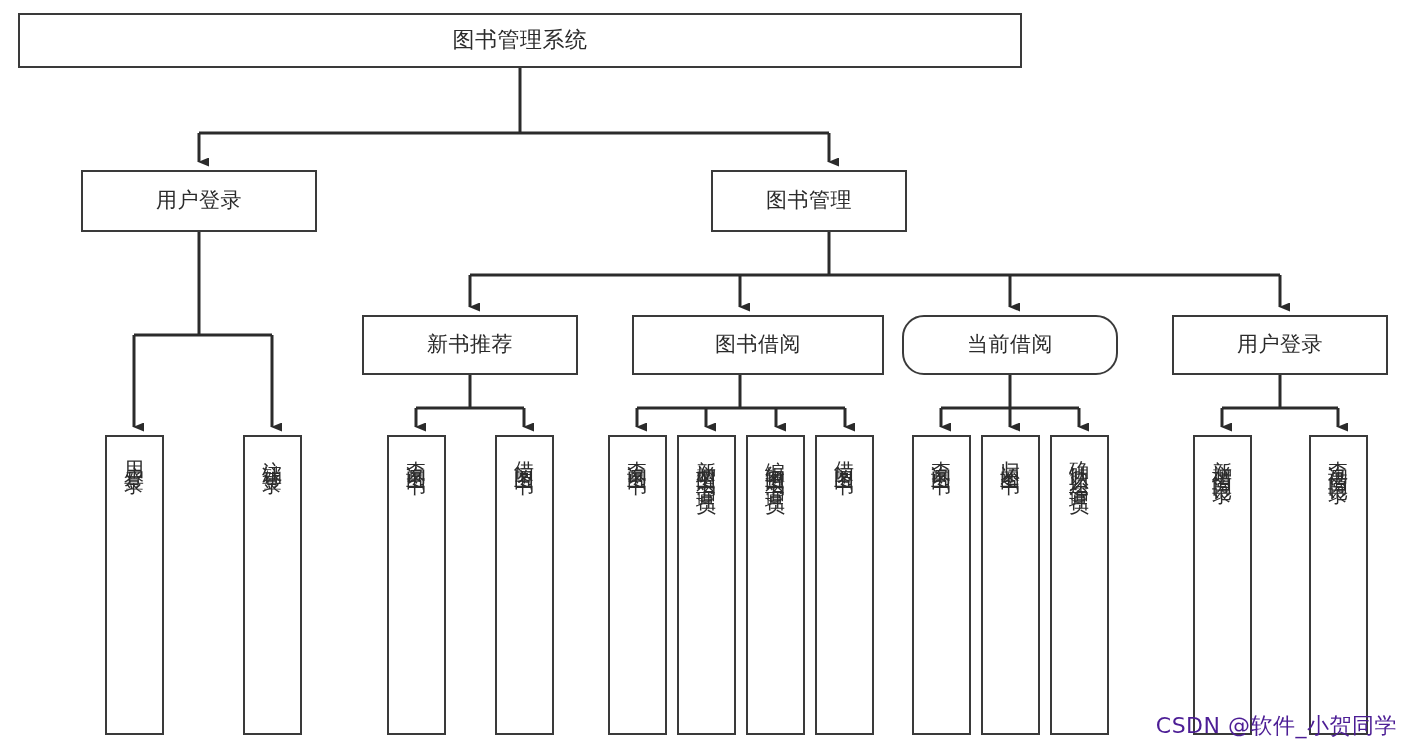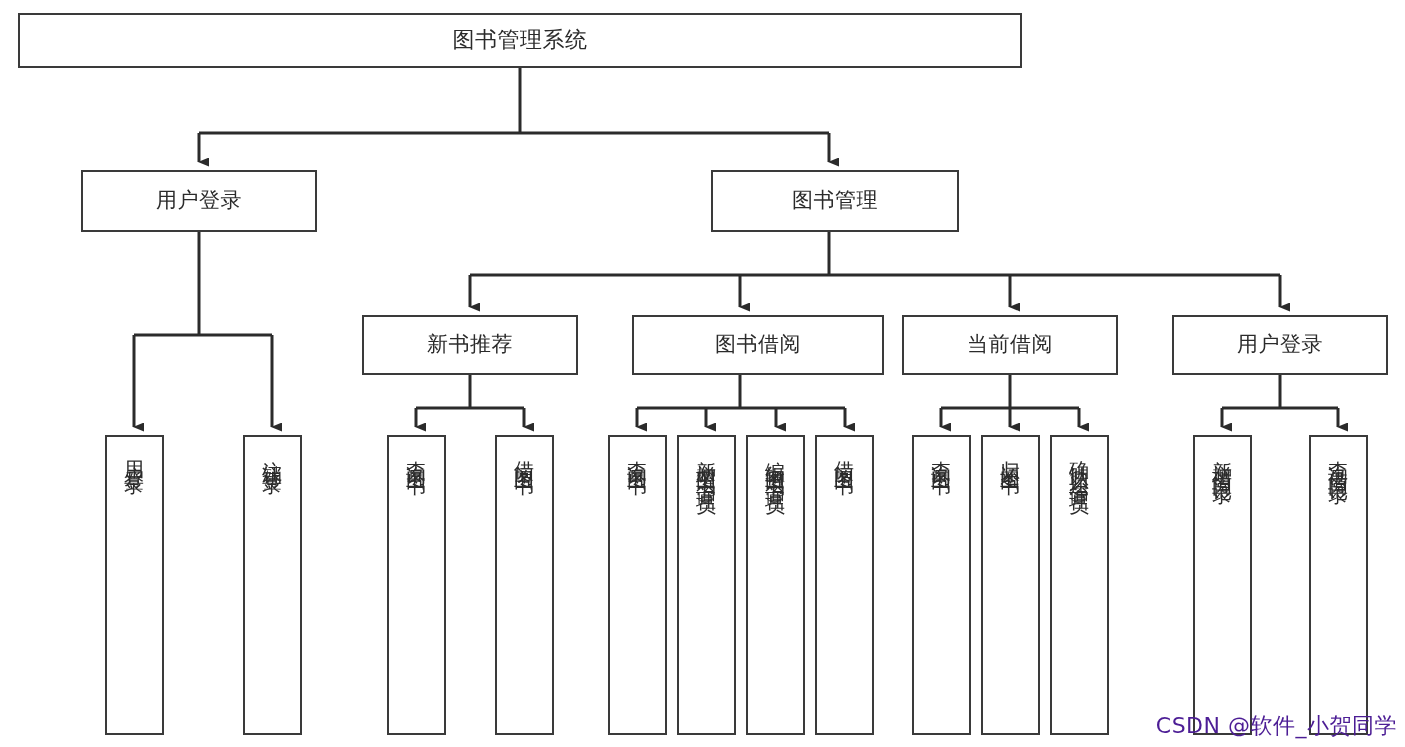--- a/index.html
+++ b/index.html
@@ -127,31 +127,31 @@
     </g>
   </svg>
 
   <div class="node root horiz" style="left:18px; top:13px; width:1004px; height:55px;">
     <span>图书管理系统</span>
   </div>
 
   <div class="node horiz" style="left:81px; top:170px; width:236px; height:62px;">
     <span>用户登录</span>
   </div>
-  <div class="node horiz" style="left:711px; top:170px; width:248px; height:62px;">
+  <div class="node horiz" style="left:711px; top:170px; width:196px; height:62px;">
     <span>图书管理</span>
   </div>
 
   <div class="node horiz" style="left:362px; top:315px; width:216px; height:60px;">
     <span>新书推荐</span>
   </div>
   <div class="node horiz" style="left:632px; top:315px; width:252px; height:60px;">
     <span>图书借阅</span>
   </div>
-  <div class="node horiz" style="left:902px; top:315px; width:216px; height:60px;">
+  <div class="node horiz" style="left:902px; top:315px; width:216px; height:60px;border-radius:22px;">
     <span>当前借阅</span>
   </div>
   <div class="node horiz" style="left:1172px; top:315px; width:216px; height:60px;">
     <span>用户登录</span>
   </div>
 
   <div class="node leaf" style="left:105px; top:435px; width:59px; height:300px;">
     <span class="vtext">用户登录</span>
   </div>
   <div class="node leaf" style="left:243px; top:435px; width:59px; height:300px;">

